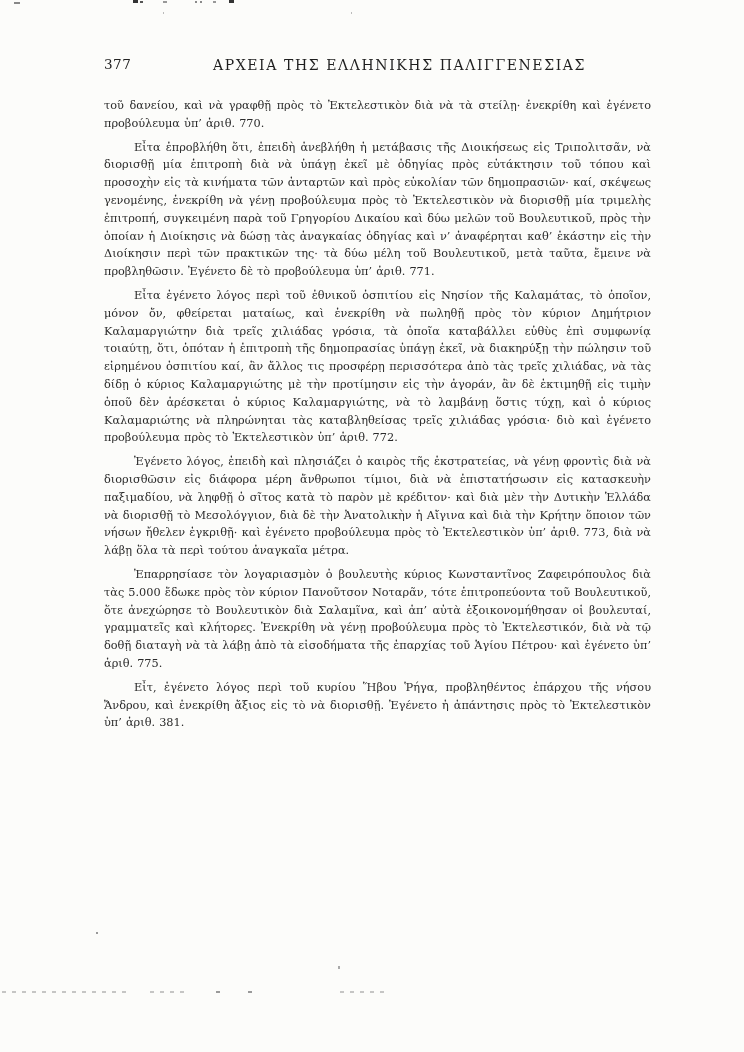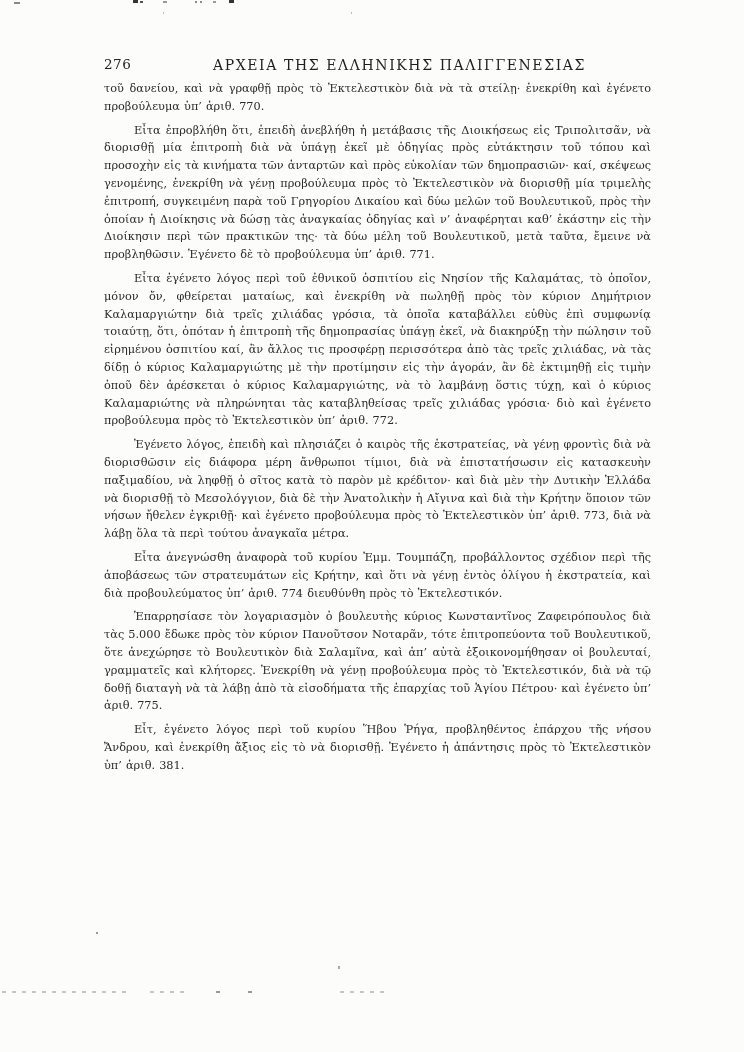--- a/index.html
+++ b/index.html
@@ -40,21 +40,21 @@
     position:absolute;
     left:calc(50% + 22px);
     transform:translateX(-50%);
     top:1px;
     font-size:14px;
     letter-spacing:1.6px;
     white-space:nowrap;
     color:#1e1e1e;
   }
   .body{
-    margin-top:8px;
+    margin-top:25px;
     text-align:justify;
     font-size:11.3px;
     line-height:17.8px;
     word-spacing:0.5px;
     color:var(--ink,#2b2b2b);
   }
   .p{
     text-indent:30px;
     margin-bottom:6px;
   }
@@ -90,28 +90,27 @@
   <div class="artifact speck" style="left:338px;top:966px;width:2px;height:3px;background:#aaa;"></div>
   <div class="artifact dashline" style="left:2px;top:991px;width:130px;"></div>
   <div class="artifact dashline" style="left:150px;top:991px;width:36px;"></div>
   <div class="artifact speck" style="left:216px;top:991px;width:4px;height:2px;background:#9a9a9a;"></div>
   <div class="artifact speck" style="left:248px;top:991px;width:4px;height:2px;background:#9a9a9a;"></div>
   <div class="artifact dashline" style="left:340px;top:991px;width:44px;"></div>
 
   <div class="content">
 
     <div class="header">
-      <span class="pagenum">276</span>
+      <span class="pagenum">377</span>
       <span class="title">ΑΡΧΕΙΑ ΤΗΣ ΕΛΛΗΝΙΚΗΣ ΠΑΛΙΓΓΕΝΕΣΙΑΣ</span>
     </div>
 
     <div class="body">
       <p class="p cont">τοῦ δανείου, καὶ νὰ γραφθῇ πρὸς τὸ Ἐκτελεστικὸν διὰ νὰ τὰ στείλῃ· ἐνεκρίθη καὶ ἐγένετο προβούλευμα ὑπ’ ἀριθ. 770.</p>
       <p class="p">Εἶτα ἐπροβλήθη ὅτι, ἐπειδὴ ἀνεβλήθη ἡ μετάβασις τῆς Διοικήσεως εἰς Τριπολιτσᾶν, νὰ διορισθῇ μία ἐπιτροπὴ διὰ νὰ ὑπάγῃ ἐκεῖ μὲ ὁδηγίας πρὸς εὐτάκτησιν τοῦ τόπου καὶ προσοχὴν εἰς τὰ κινήματα τῶν ἀνταρτῶν καὶ πρὸς εὐκολίαν τῶν δημοπρασιῶν· καί, σκέψεως γενομένης, ἐνεκρίθη νὰ γένῃ προβούλευμα πρὸς τὸ Ἐκτελεστικὸν νὰ διορισθῇ μία τριμελὴς ἐπιτροπή, συγκειμένη παρὰ τοῦ Γρηγορίου Δικαίου καὶ δύω μελῶν τοῦ Βουλευτικοῦ, πρὸς τὴν ὁποίαν ἡ Διοίκησις νὰ δώσῃ τὰς ἀναγκαίας ὁδηγίας καὶ ν’ ἀναφέρηται καθ’ ἑκάστην εἰς τὴν Διοίκησιν περὶ τῶν πρακτικῶν της· τὰ δύω μέλη τοῦ Βουλευτικοῦ, μετὰ ταῦτα, ἔμεινε νὰ προβληθῶσιν. Ἐγένετο δὲ τὸ προβούλευμα ὑπ’ ἀριθ. 771.</p>
       <p class="p">Εἶτα ἐγένετο λόγος περὶ τοῦ ἐθνικοῦ ὁσπιτίου εἰς Νησίον τῆς Καλαμάτας, τὸ ὁποῖον, μόνον ὄν, φθείρεται ματαίως, καὶ ἐνεκρίθη νὰ πωληθῇ πρὸς τὸν κύριον Δημήτριον Καλαμαργιώτην διὰ τρεῖς χιλιάδας γρόσια, τὰ ὁποῖα καταβάλλει εὐθὺς ἐπὶ συμφωνίᾳ τοιαύτῃ, ὅτι, ὁπόταν ἡ ἐπιτροπὴ τῆς δημοπρασίας ὑπάγῃ ἐκεῖ, νὰ διακηρύξῃ τὴν πώλησιν τοῦ εἰρημένου ὁσπιτίου καί, ἂν ἄλλος τις προσφέρῃ περισσότερα ἀπὸ τὰς τρεῖς χιλιάδας, νὰ τὰς δίδῃ ὁ κύριος Καλαμαργιώτης μὲ τὴν προτίμησιν εἰς τὴν ἀγοράν, ἂν δὲ ἐκτιμηθῇ εἰς τιμὴν ὁποῦ δὲν ἀρέσκεται ὁ κύριος Καλαμαργιώτης, νὰ τὸ λαμβάνῃ ὅστις τύχῃ, καὶ ὁ κύριος Καλαμαριώτης νὰ πληρώνηται τὰς καταβληθείσας τρεῖς χιλιάδας γρόσια· διὸ καὶ ἐγένετο προβούλευμα πρὸς τὸ Ἐκτελεστικὸν ὑπ’ ἀριθ. 772.</p>
       <p class="p">Ἐγένετο λόγος, ἐπειδὴ καὶ πλησιάζει ὁ καιρὸς τῆς ἐκστρατείας, νὰ γένῃ φροντὶς διὰ νὰ διορισθῶσιν εἰς διάφορα μέρη ἄνθρωποι τίμιοι, διὰ νὰ ἐπιστατήσωσιν εἰς κατασκευὴν παξιμαδίου, νὰ ληφθῇ ὁ σῖτος κατὰ τὸ παρὸν μὲ κρέδιτον· καὶ διὰ μὲν τὴν Δυτικὴν Ἑλλάδα νὰ διορισθῇ τὸ Μεσολόγγιον, διὰ δὲ τὴν Ἀνατολικὴν ἡ Αἴγινα καὶ διὰ τὴν Κρήτην ὅποιον τῶν νήσων ἤθελεν ἐγκριθῇ· καὶ ἐγένετο προβούλευμα πρὸς τὸ Ἐκτελεστικὸν ὑπ’ ἀριθ. 773, διὰ νὰ λάβῃ ὅλα τὰ περὶ τούτου ἀναγκαῖα μέτρα.</p>
-      <p class="p">Εἶτα ἀνεγνώσθη ἀναφορὰ τοῦ κυρίου Ἐμμ. Τουμπάζη, προβάλλοντος σχέδιον περὶ τῆς ἀποβάσεως τῶν στρατευμάτων εἰς Κρήτην, καὶ ὅτι νὰ γένῃ ἐντὸς ὀλίγου ἡ ἐκστρατεία, καὶ διὰ προβουλεύματος ὑπ’ ἀριθ. 774 διευθύνθη πρὸς τὸ Ἐκτελεστικόν.</p>
       <p class="p">Ἐπαρρησίασε τὸν λογαριασμὸν ὁ βουλευτὴς κύριος Κωνσταντῖνος Ζαφειρόπουλος διὰ τὰς 5.000 ἔδωκε πρὸς τὸν κύριον Πανοῦτσον Νοταρᾶν, τότε ἐπιτροπεύοντα τοῦ Βουλευτικοῦ, ὅτε ἀνεχώρησε τὸ Βουλευτικὸν διὰ Σαλαμῖνα, καὶ ἀπ’ αὐτὰ ἐξοικονομήθησαν οἱ βουλευταί, γραμματεῖς καὶ κλήτορες. Ἐνεκρίθη νὰ γένῃ προβούλευμα πρὸς τὸ Ἐκτελεστικόν, διὰ νὰ τῷ δοθῇ διαταγὴ νὰ τὰ λάβῃ ἀπὸ τὰ εἰσοδήματα τῆς ἐπαρχίας τοῦ Ἁγίου Πέτρου· καὶ ἐγένετο ὑπ’ ἀριθ. 775.</p>
       <p class="p">Εἶτ, ἐγένετο λόγος περὶ τοῦ κυρίου Ἥβου Ῥήγα, προβληθέντος ἐπάρχου τῆς νήσου Ἄνδρου, καὶ ἐνεκρίθη ἄξιος εἰς τὸ νὰ διορισθῇ. Ἐγένετο ἡ ἀπάντησις πρὸς τὸ Ἐκτελεστικὸν ὑπ’ ἀριθ. 381.</p>
     </div>
 
   </div>
 </div>
 
 </body></html>

